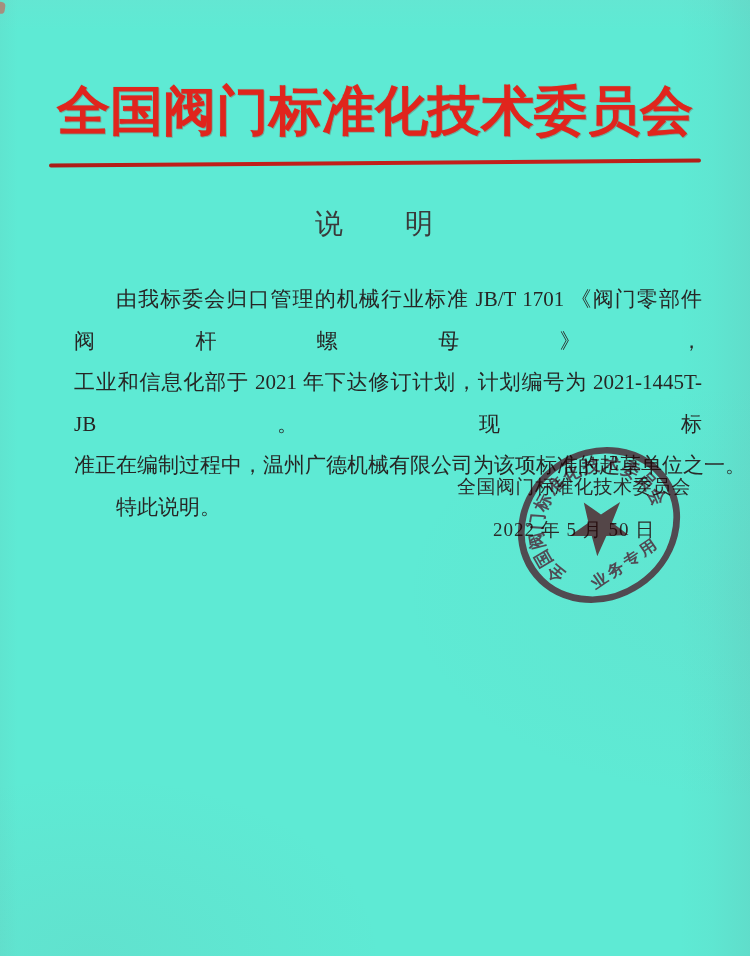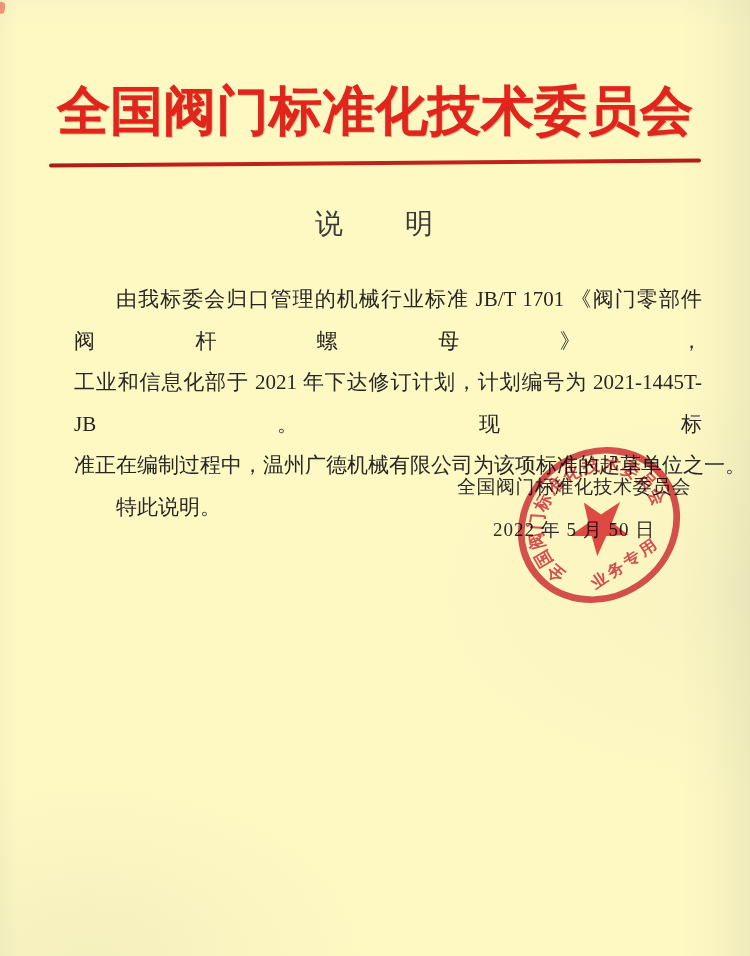--- a/index.html
+++ b/index.html
@@ -1,20 +1,20 @@
 <!DOCTYPE html>
 <html><head>
 <meta charset="utf-8">
 <style>
   html,body{margin:0;padding:0;background:#e9e9e9;}
   .page{
     position:relative;
     width:750px;height:956px;
     margin:0 auto;
-    background:#fef9c3;
+    background:#5eead4;
     overflow:hidden;
     font-family:"Liberation Serif","DejaVu Serif",serif;
   }
   
   .scan-shade{
     position:absolute;inset:0;pointer-events:none;
     background:
       linear-gradient(270deg, rgba(110,110,118,0.10), rgba(110,110,118,0.03) 38px, rgba(0,0,0,0) 70px),
       linear-gradient(90deg, rgba(120,120,125,0.05), rgba(0,0,0,0) 18px),
       linear-gradient(180deg, rgba(180,180,185,0.06), rgba(0,0,0,0) 30px),

